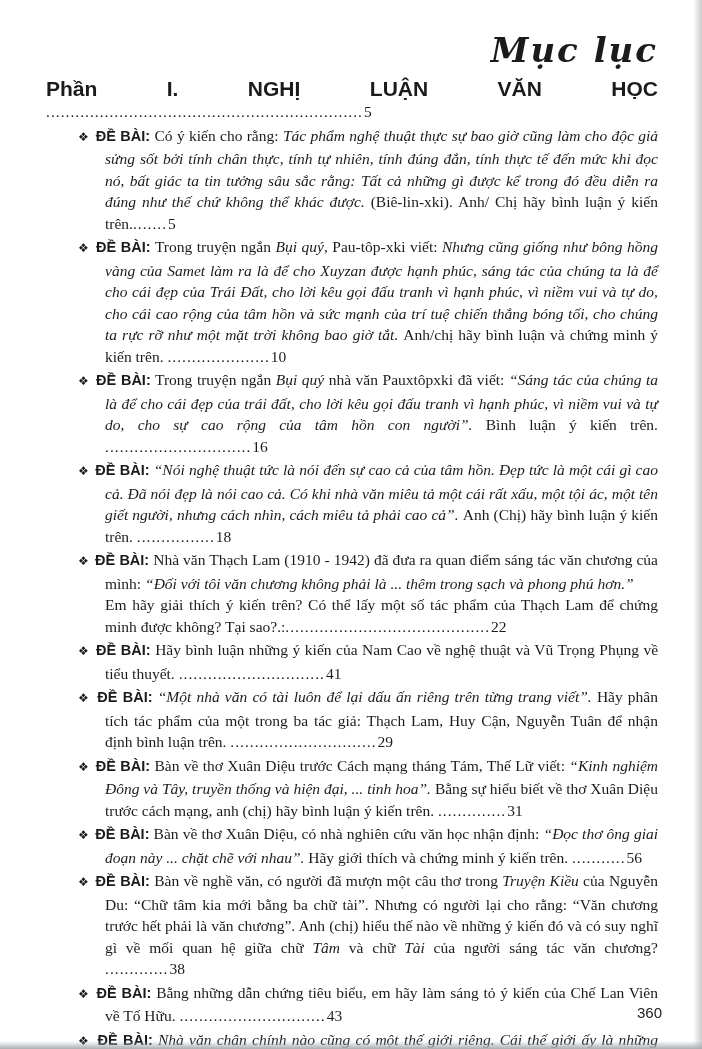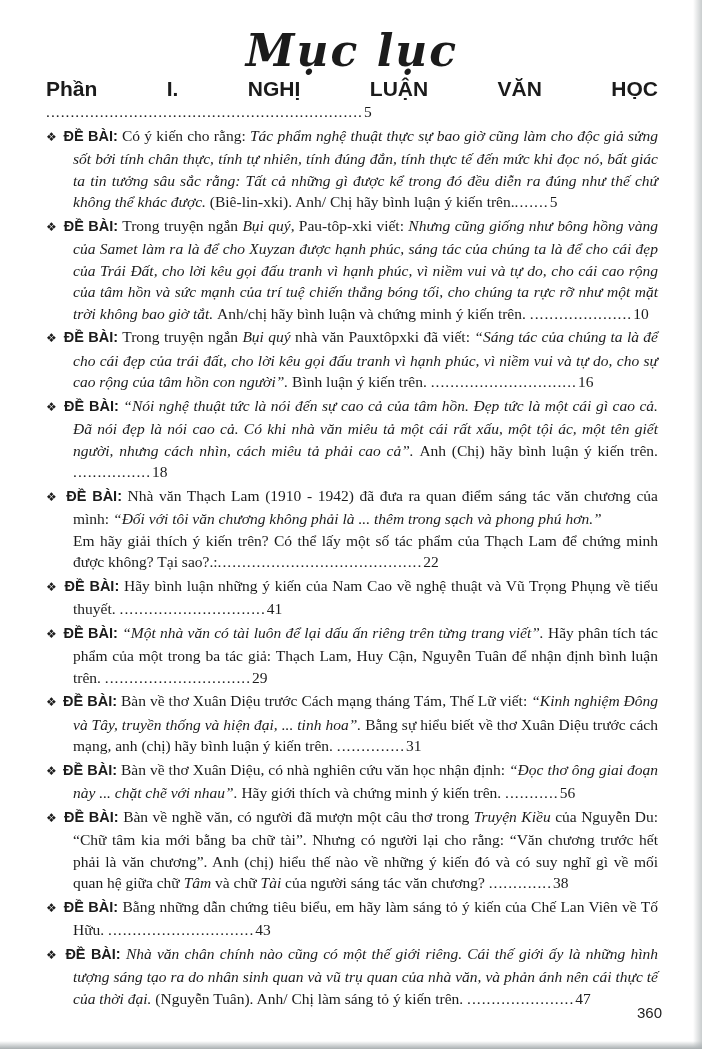--- a/index.html
+++ b/index.html
@@ -16,35 +16,36 @@
     color: #1b1b1b;
     box-sizing: border-box;
   }
   .content {
     position: absolute;
     left: 46px;
     right: 44px;
     top: 0;
   }
   .title {
-    text-align: center;
+    text-align: right;
     font-family: "DejaVu Serif", serif;
     font-style: italic;
     font-weight: bold;
-    font-size: 44px;
+    font-size: 34px;
     letter-spacing: 2px;
     margin: 40px 0 16px 0;
   }
   .entry {
     text-align: justify;
     margin-bottom: 2px;
   }
   .hang {
     padding-left: 27px;
     text-indent: -27px;
+    margin-left: 32px;
   }
   .marker {
     font-size: 12px;
     padding-right: 3px;
   }
   .label {
     font-family: "Liberation Sans", sans-serif;
     font-weight: bold;
     font-size: 14.5px;
   }

